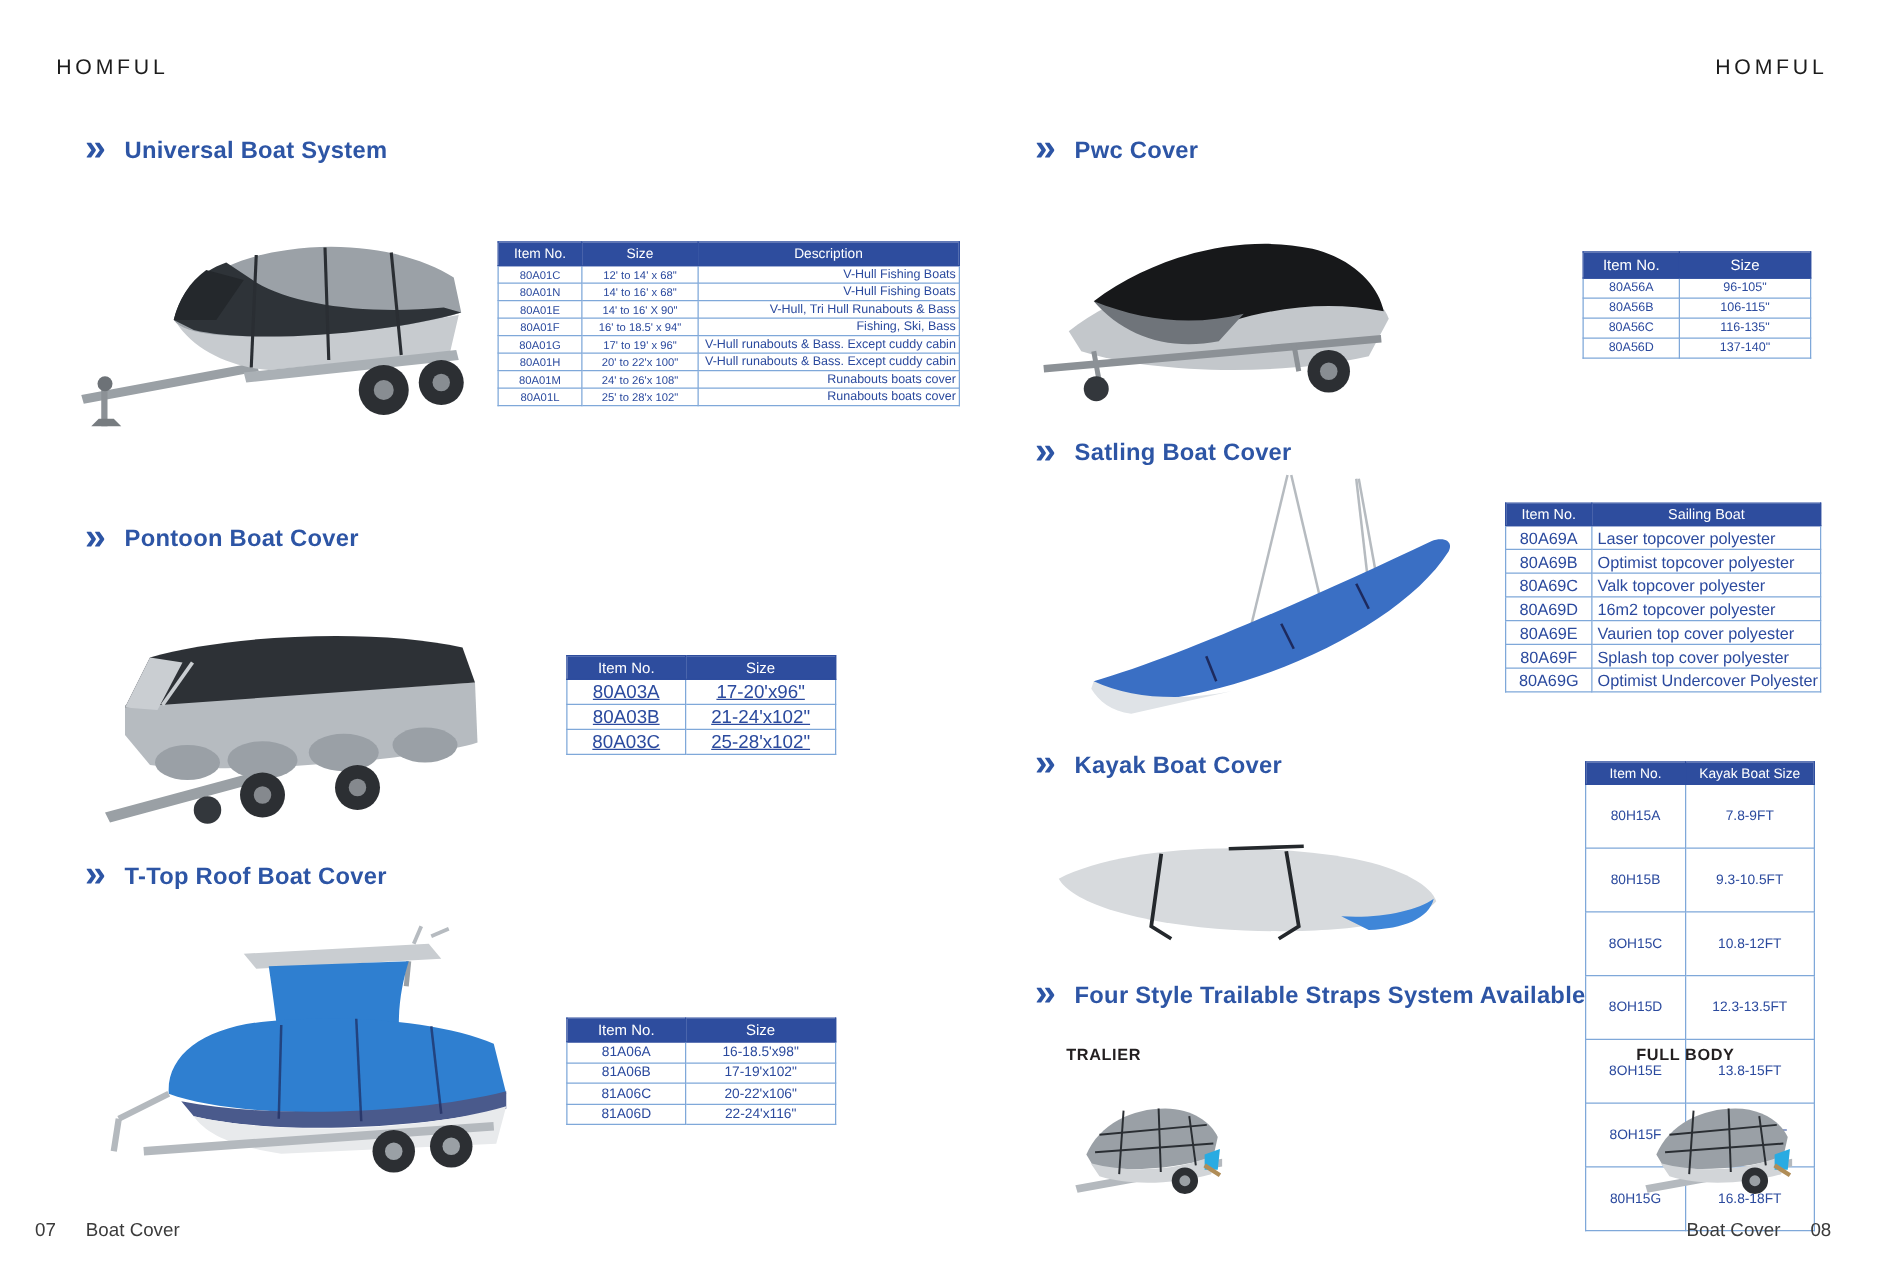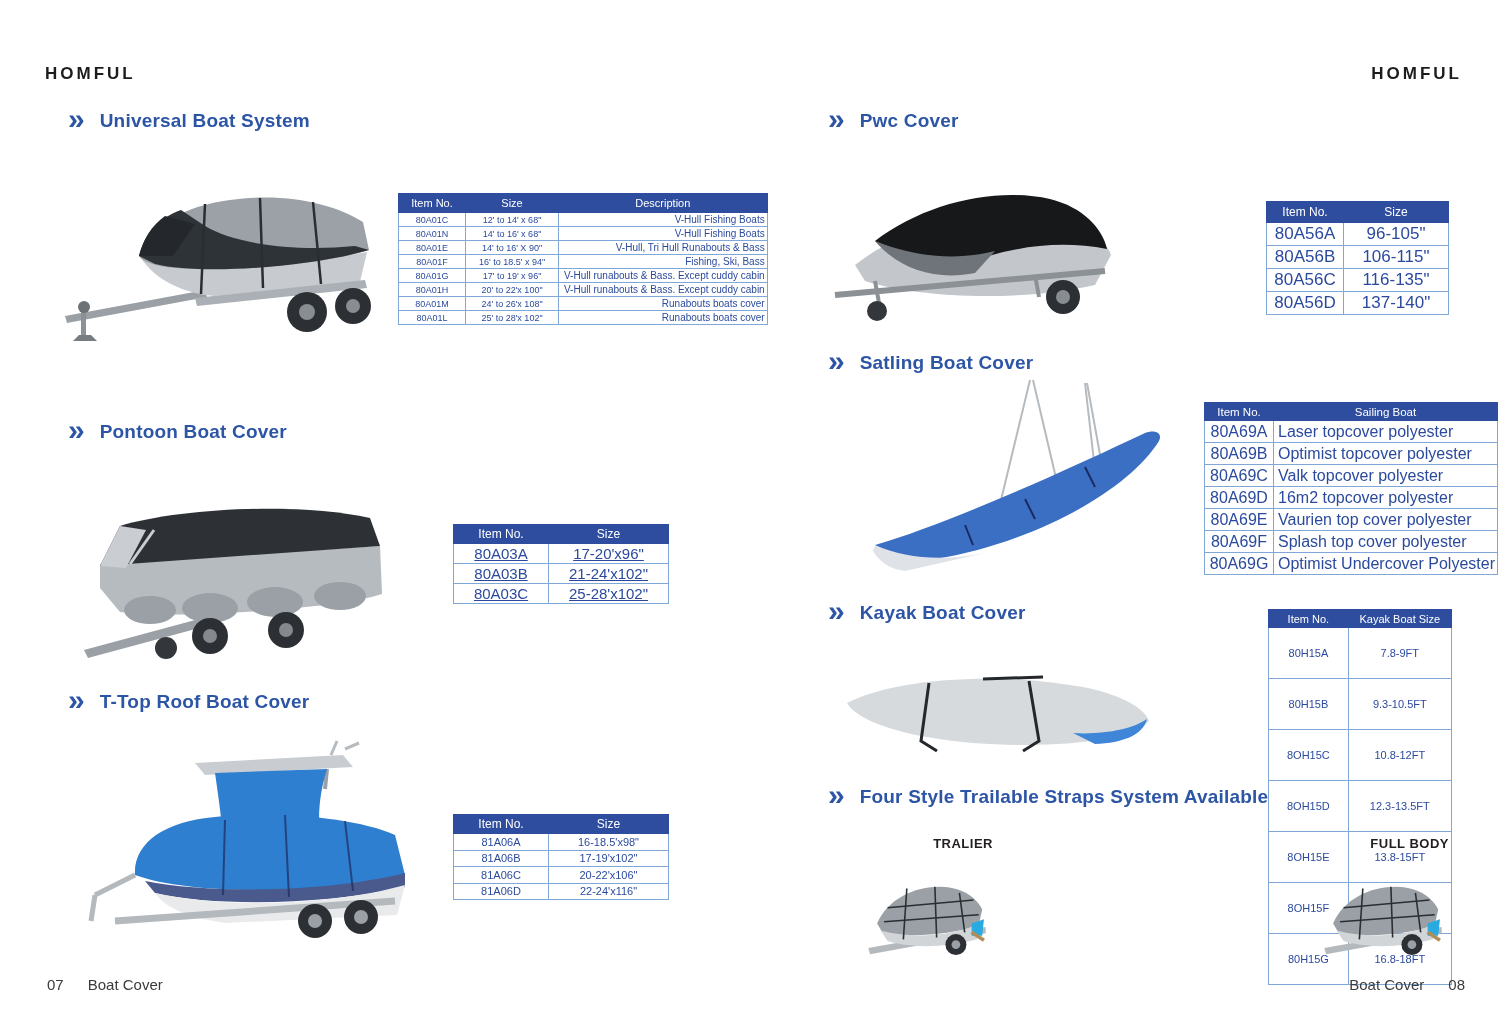--- a/index.html
+++ b/index.html
@@ -1,18 +1,18 @@
 <!DOCTYPE html>
 <html><head>
 <meta charset="utf-8">
 <style>
   html,body{margin:0;padding:0;background:#ffffff;}
   #page{position:relative;width:1510px;height:1024px;background:#ffffff;overflow:hidden;
         font-family:"Liberation Sans",sans-serif;}
-  .logo{position:absolute;font-size:17px;font-weight:700;letter-spacing:3px;color:#1c1c1c;margin-top:20px;}
+  .logo{position:absolute;font-size:17px;font-weight:400;letter-spacing:3px;color:#1c1c1c;}
   .heading{position:absolute;display:flex;align-items:center;gap:15px;color:#2d55a5;}
   .chev{font-size:30px;font-weight:700;line-height:20px;margin-top:-4px;}
   .heading-text{font-size:19px;font-weight:700;letter-spacing:.2px;}
   .photo{position:absolute;}
   .photo svg{width:100%;height:100%;display:block;}
 
   .tbl{position:absolute;border-collapse:collapse;table-layout:fixed;background:#fff;}
   .tbl th{background:#2e4d9e;color:#ffffff;font-weight:500;border:1px solid #2e4d9e;}
   .tbl td{color:#2b4a9e;border:1px solid #7fa8d9;text-align:center;overflow:hidden;white-space:nowrap;}
 
@@ -23,37 +23,37 @@
   .tbl-universal th:nth-child(3){width:133px;}
   .tbl-universal td:nth-child(3){font-size:10px;text-align:right;padding-left:5px;}
 
   .tbl-pontoon th,.tbl-ttop th{font-size:12px;padding:2px;}
   .tbl-pontoon td{font-size:15px;height:11px;padding:1px;text-decoration:underline;}
   .tbl-ttop td{font-size:11px;height:13.5px;padding:1px;}
   .tbl-pontoon th:nth-child(1),.tbl-ttop th:nth-child(1){width:90px;}
   .tbl-pontoon th:nth-child(2),.tbl-ttop th:nth-child(2){width:115px;}
 
   .tbl-pwc th{font-size:12px;padding:3px 2px;}
-  .tbl-pwc td{font-size:17px;height:13px;padding:1px;text-align:center;}
+  .tbl-pwc td{font-size:10px;height:13px;padding:1px;text-align:center;}
   .tbl-pwc th:nth-child(1){width:72px;}
   .tbl-pwc th:nth-child(2){width:100px;}
 
   .tbl-sailing th{font-size:11.5px;padding:2.5px 2px;}
-  .tbl-sailing td{font-size:16px;height:13px;padding:1.5px 2px;}
+  .tbl-sailing td{font-size:13px;height:13px;padding:1.5px 2px;}
   .tbl-sailing th:nth-child(1){width:64px;}
   .tbl-sailing th:nth-child(2){width:167px;}
   .tbl-sailing td:nth-child(2){text-align:left;padding-left:4px;}
 
   .tbl-kayak th{font-size:11px;padding:2.5px 2px;}
   .tbl-kayak td{font-size:11px;height:14px;padding:18px;}
   .tbl-kayak th:nth-child(1){width:72px;}
   .tbl-kayak th:nth-child(2){width:98px;}
 
   .straps-row{position:absolute;left:853px;top:836px;width:596px;display:flex;justify-content:space-between;}
-  .strap-col{width:140px;display:flex;flex-direction:column;align-items:flex-end;gap:20px;}
+  .strap-col{width:140px;display:flex;flex-direction:column;align-items:flex-start;gap:20px;}
   .strap-label{font-size:13px;font-weight:700;color:#231f20;letter-spacing:.5px;}
   .strap-boat{width:132px;height:92px;}
   .straps-row .strap-col:nth-child(3) .strap-boat,
   .straps-row .strap-col:nth-child(4) .strap-boat{width:122px;height:86px;margin-top:6px;}
 
   .footer{position:absolute;top:976px;font-size:15px;color:#3b3b3b;display:flex;gap:24px;}
   .footer .pnum{font-weight:500;}
 </style>
 </head>
 <body>
@@ -454,21 +454,21 @@
         </svg>
     </div>
     <div class="strap-col">
       <div class="strap-label">FULL BODY</div>
       <svg class="strap-boat">
           <use href="#strapboat"></use>
         </svg>
     </div>
   </div>
 
-  <div class="footer" style="left:47px">
+  <div class="footer" style="left:28px">
     <span class="pnum">07</span>
     <span>Boat Cover</span>
   </div>
   <div class="footer" style="right:45px">
     <span>Boat Cover</span>
     <span class="pnum">08</span>
   </div>
 
 </div>
 

